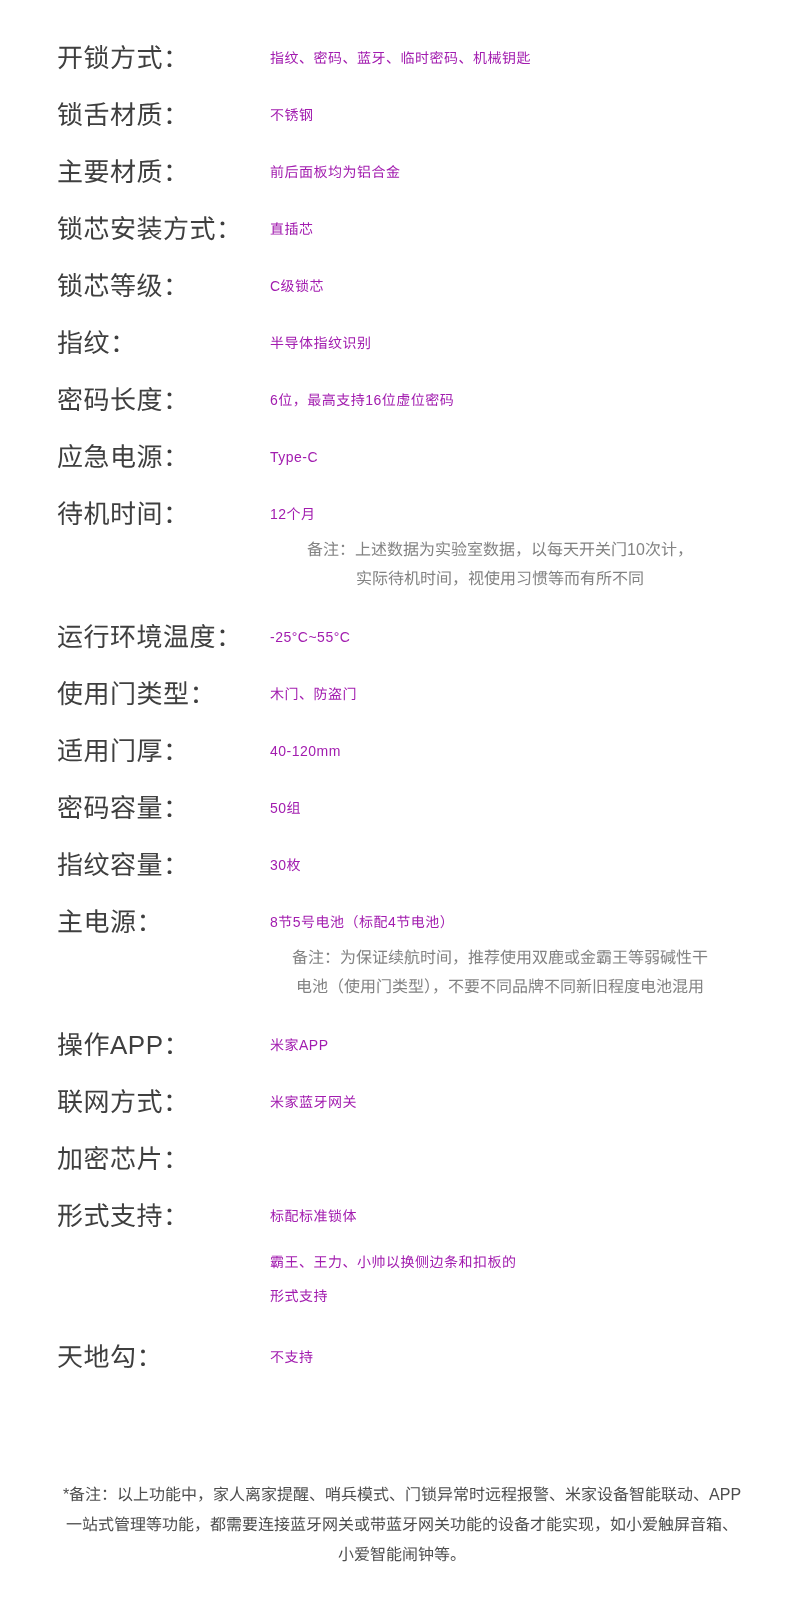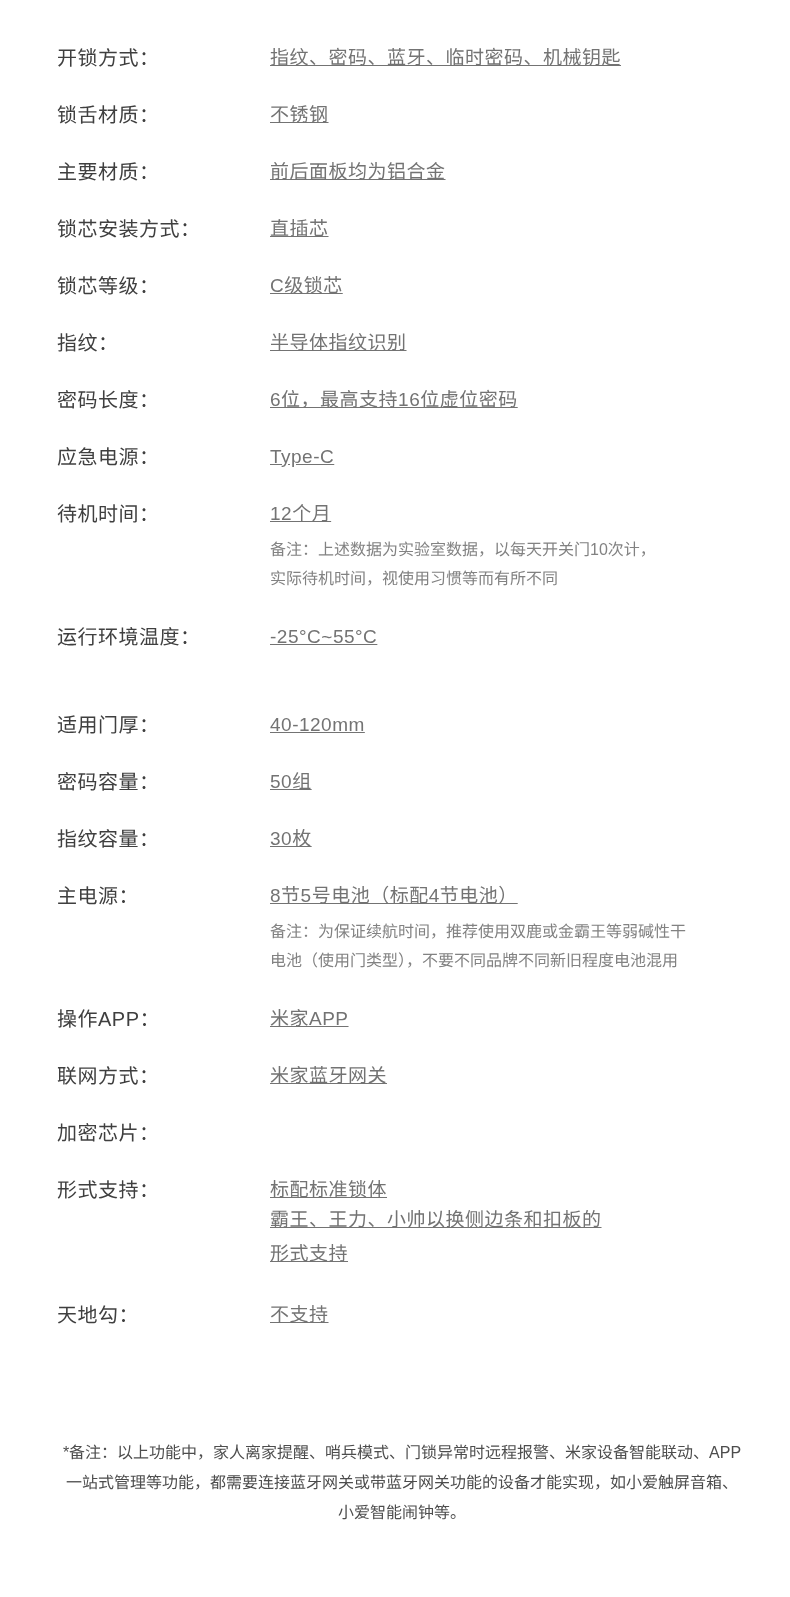--- a/index.html
+++ b/index.html
@@ -19,53 +19,53 @@
     width: 790px;
   }
   .spec-row {
     display: flex;
     align-items: flex-start;
     margin-bottom: 31px;
   }
   .spec-label {
     width: 213px;
     flex: 0 0 213px;
-    font-size: 20px;
+    font-size: 26px;
     line-height: 26px;
     color: #3f3f3f;
     letter-spacing: 0.5px;
   }
   .spec-value-wrap {
     flex: 1 1 auto;
     min-width: 0;
   }
   .spec-value {
-    font-size: 19px;
+    font-size: 14px;
     line-height: 26px;
-    color: #737373;
+    color: #a21caf;
     letter-spacing: 0.5px;
-    text-decoration: underline;
   }
   .spec-value .value-line {
     display: block;
     line-height: 34px;
   }
   .spec-value .value-line:first-child {
     line-height: 26px;
-    margin-bottom: 0;
+    margin-bottom: 16px;
   }
   .spec-note {
     margin-top: 8px;
     font-size: 16px;
     line-height: 29px;
     color: #828282;
     max-width: 460px;
   }
   .spec-note .note-line {
     display: block;
+    text-align: center;
   }
   .page-footnote {
     margin-top: 110px;
     font-size: 16px;
     line-height: 30px;
     color: #4d4d4d;
     max-width: 690px;
   }
   .page-footnote .footnote-line {
     display: block;
@@ -135,20 +135,24 @@
           </div>
         </div>
       </div>
       <div class="spec-row">
         <div class="spec-label">运行环境温度：</div>
         <div class="spec-value-wrap">
           <div class="spec-value">-25°C~55°C</div>
         </div>
       </div>
       <div class="spec-row">
+        <div class="spec-label">使用门类型：</div>
+        <div class="spec-value-wrap">
+          <div class="spec-value">木门、防盗门</div>
+        </div>
       </div>
       <div class="spec-row">
         <div class="spec-label">适用门厚：</div>
         <div class="spec-value-wrap">
           <div class="spec-value">40-120mm</div>
         </div>
       </div>
       <div class="spec-row">
         <div class="spec-label">密码容量：</div>
         <div class="spec-value-wrap">

